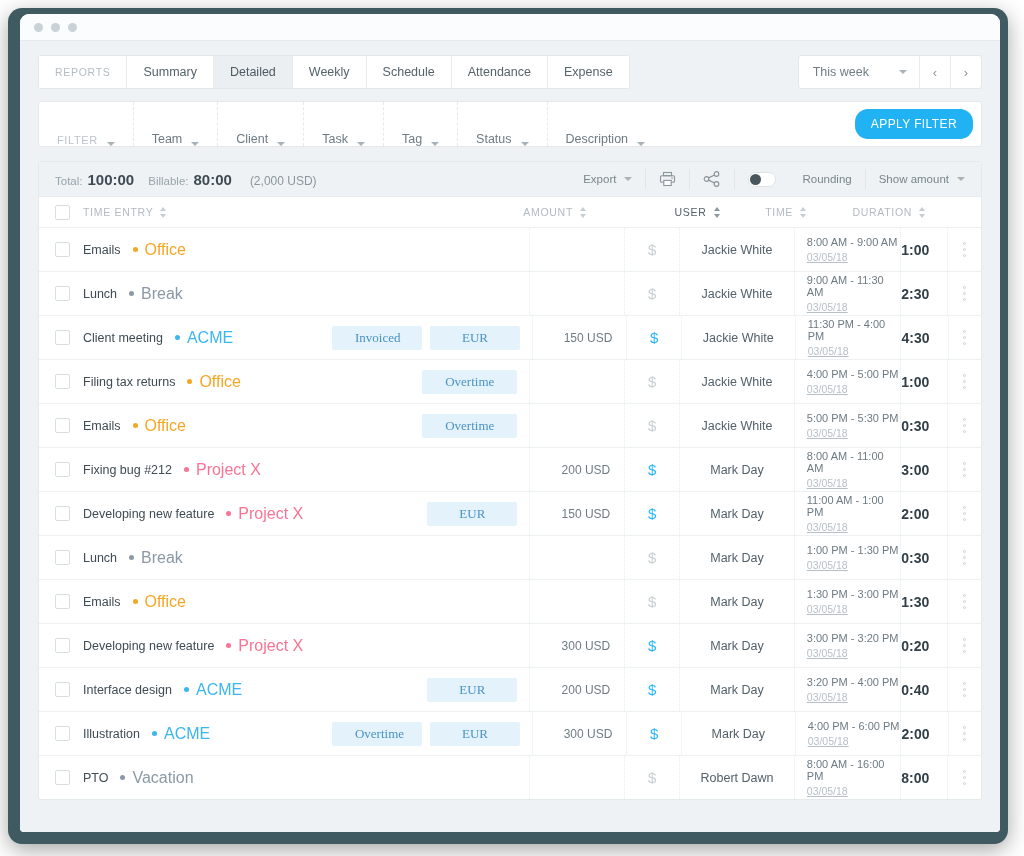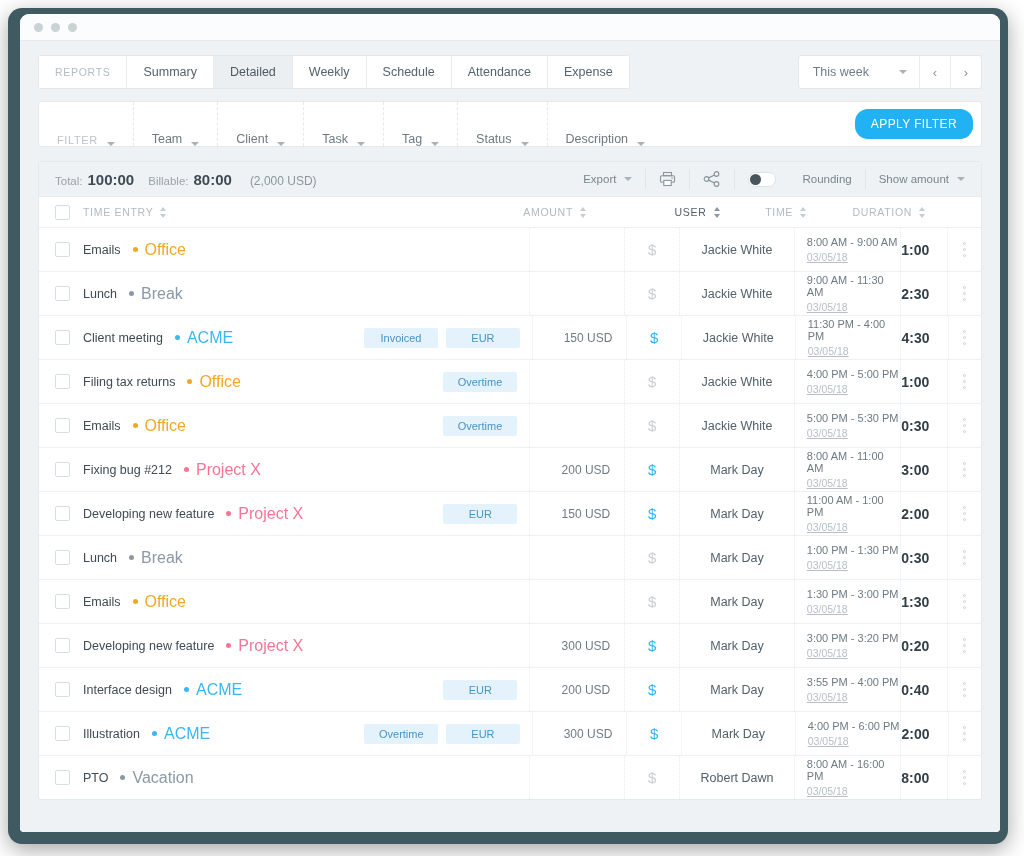--- a/index.html
+++ b/index.html
@@ -290,25 +290,26 @@
     cursor: pointer;
   }
   .entry-name { color: #3f4b53; margin-right: 12px; white-space: nowrap; }
   .proj { display: flex; align-items: center; white-space: nowrap; font-size: 16px; }
   .pdot { width: 5px; height: 5px; border-radius: 50%; margin-right: 7px; flex: none; }
 
   .badge {
     display: inline-block;
     background: #e3f2fb;
     color: #4a93c4;
-    font-size: 11px;
-    padding: 4px 15px;
+    font-size: 13px;
+    padding: 4px 23px;
     border-radius: 2px;
     margin-left: 8px;
     white-space: nowrap;
+    font-family: Liberation Serif, serif;
   }
   .badge.wide { min-width: 44px; text-align: center; }
 
   .amount-txt { color: #6f7b83; font-size: 12px; }
   .dollar { font-size: 15px; color: #c7ced3; font-family: "Liberation Sans", sans-serif; }
   .dollar.on { color: #29b6f6; }
   .t-main { color: #6d7a82; font-size: 11px; }
   .t-sub { color: #b6bfc5; font-size: 10.5px; margin-top: 3px; text-decoration: underline; }
   .dur { font-weight: bold; color: #333f47; font-size: 14px; }
   .kebab { display: flex; flex-direction: column; align-items: center; cursor: pointer; }
@@ -828,21 +829,21 @@
      <div class="c-amount">
        <span class="amount-txt">200 USD</span>
      </div>
      <div class="c-bill">
        <span class="dollar on">$</span>
      </div>
      <div class="c-user">
        <span>Mark Day</span>
      </div>
      <div class="c-time">
-       <span class="t-main">3:55 PM - 4:00 PM</span>
+       <span class="t-main">3:20 PM - 4:00 PM</span>
        <span class="t-sub">03/05/18</span>
      </div>
      <div class="c-dur">
        <span class="dur">0:40</span>
      </div>
      <div class="c-menu">
        <span class="kebab">
                   <span></span>
                   <span></span>
                   <span></span>

